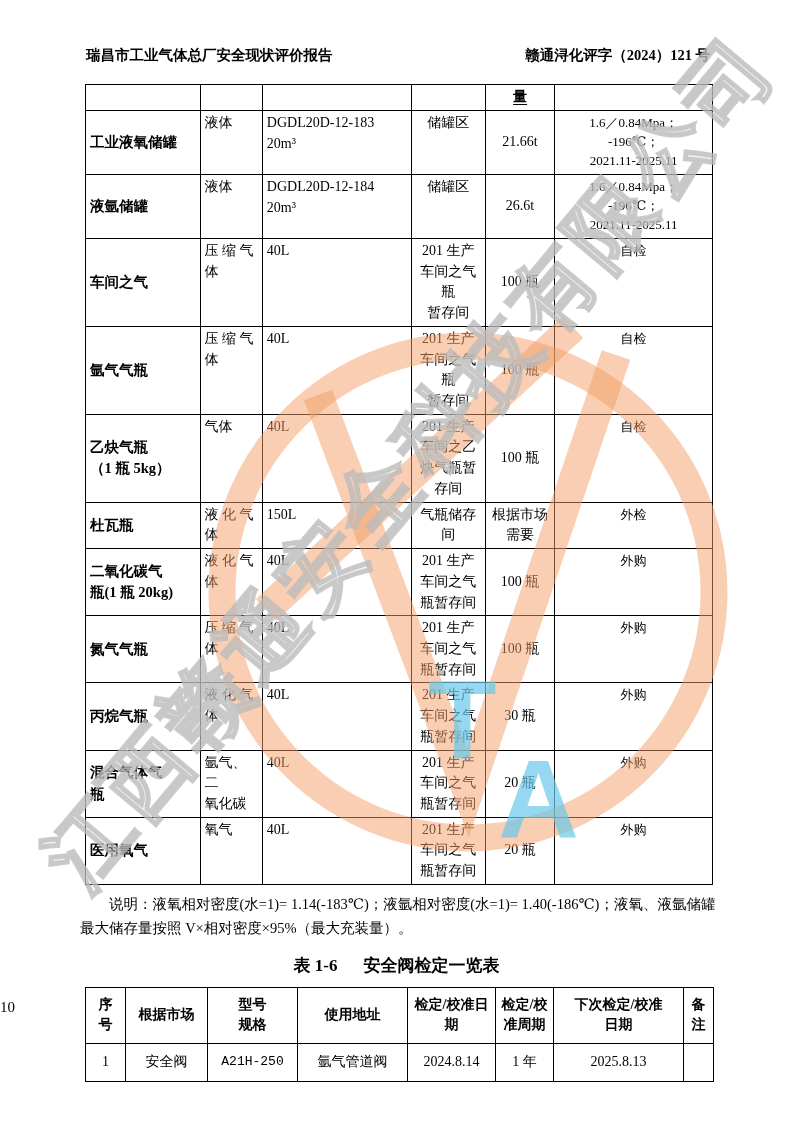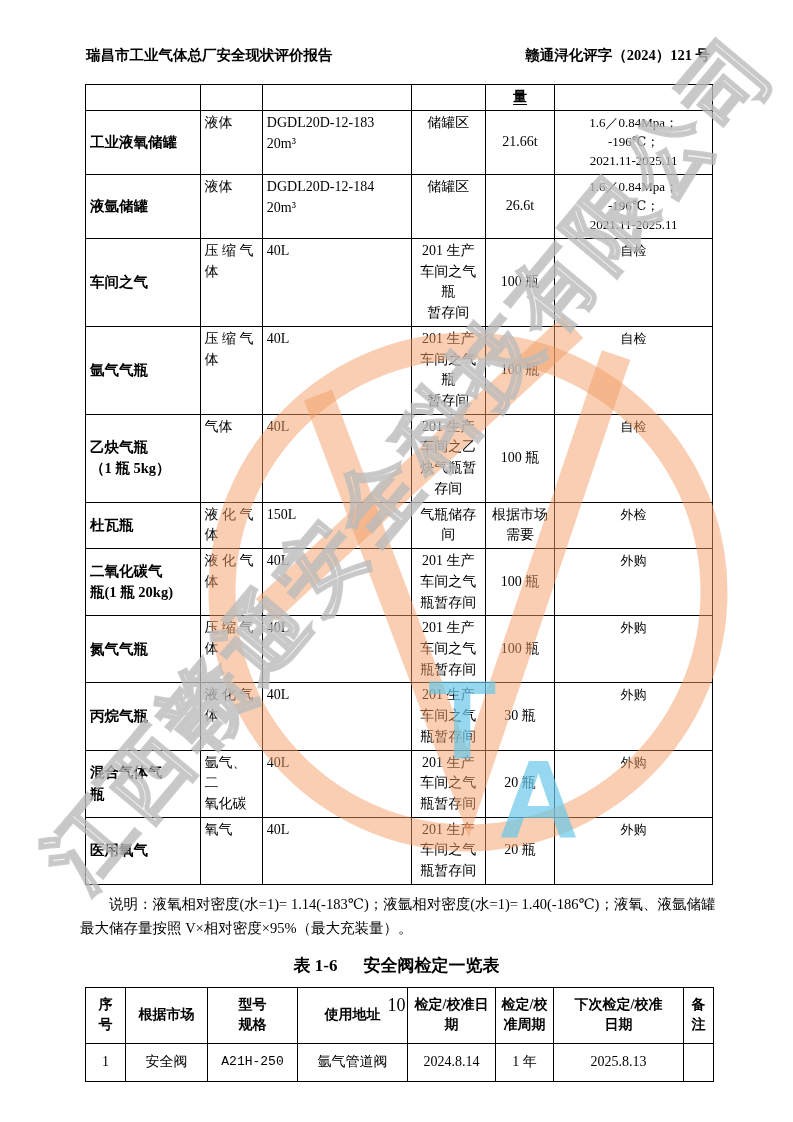--- a/index.html
+++ b/index.html
@@ -59,21 +59,21 @@
     font-size:14px; line-height:1.45;
   }
   .safety-table td, .safety-table th { border:1px solid #000; padding:2px 3px; text-align:center; vertical-align:middle; }
   .safety-table th { font-weight:bold; }
   .sc1{width:40px}.sc2{width:82px}.sc3{width:90px}.sc4{width:110px}
   .sc5{width:88px}.sc6{width:58px}.sc7{width:130px}.sc8{width:30px}
   .model-cell { font-family:"Liberation Mono","DejaVu Sans Mono",monospace; font-size:13px; }
 
   .page-number {
     position:absolute; bottom:66px; left:0; width:100%;
-    text-align:center; font-size:18px;
+    text-align:left; font-size:15px;
   }
 
   
   .watermark {
     position:absolute; inset:0; z-index:3;
     pointer-events:none;
   }
   .wm-company {
     position:absolute; left:410px; top:462px;
     transform:translate(-50%,-50%) rotate(-50deg);

